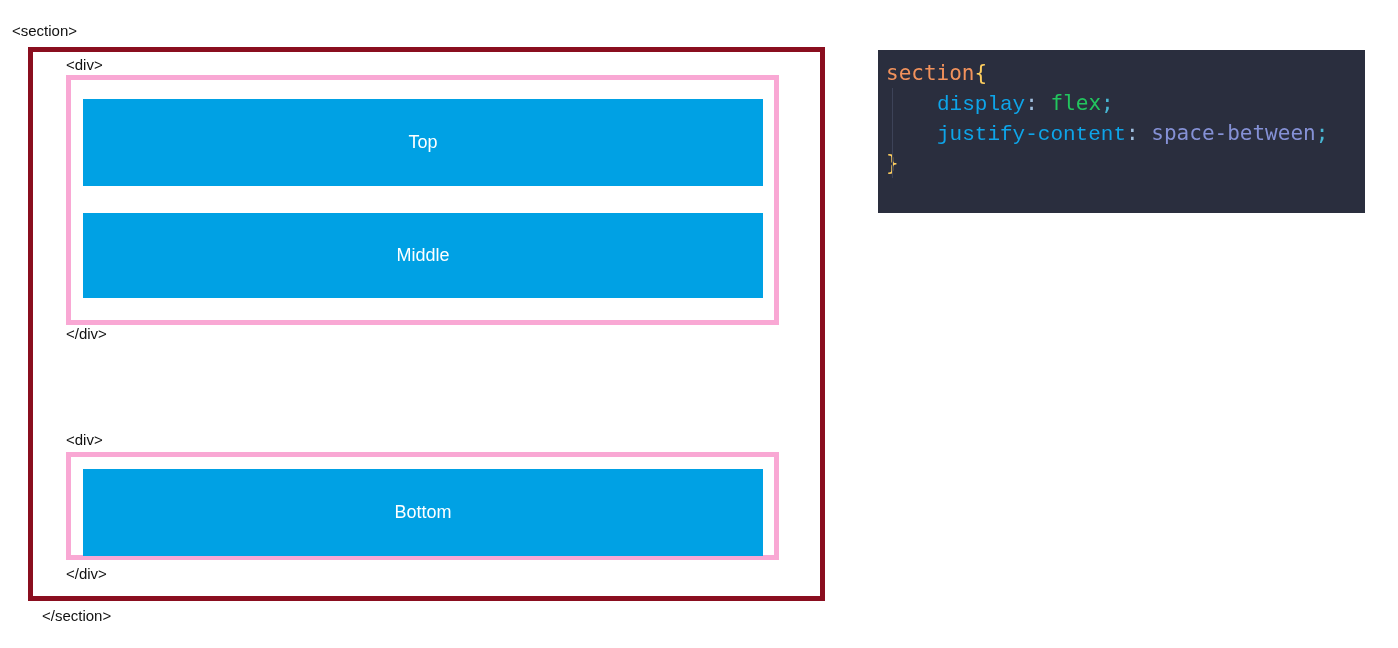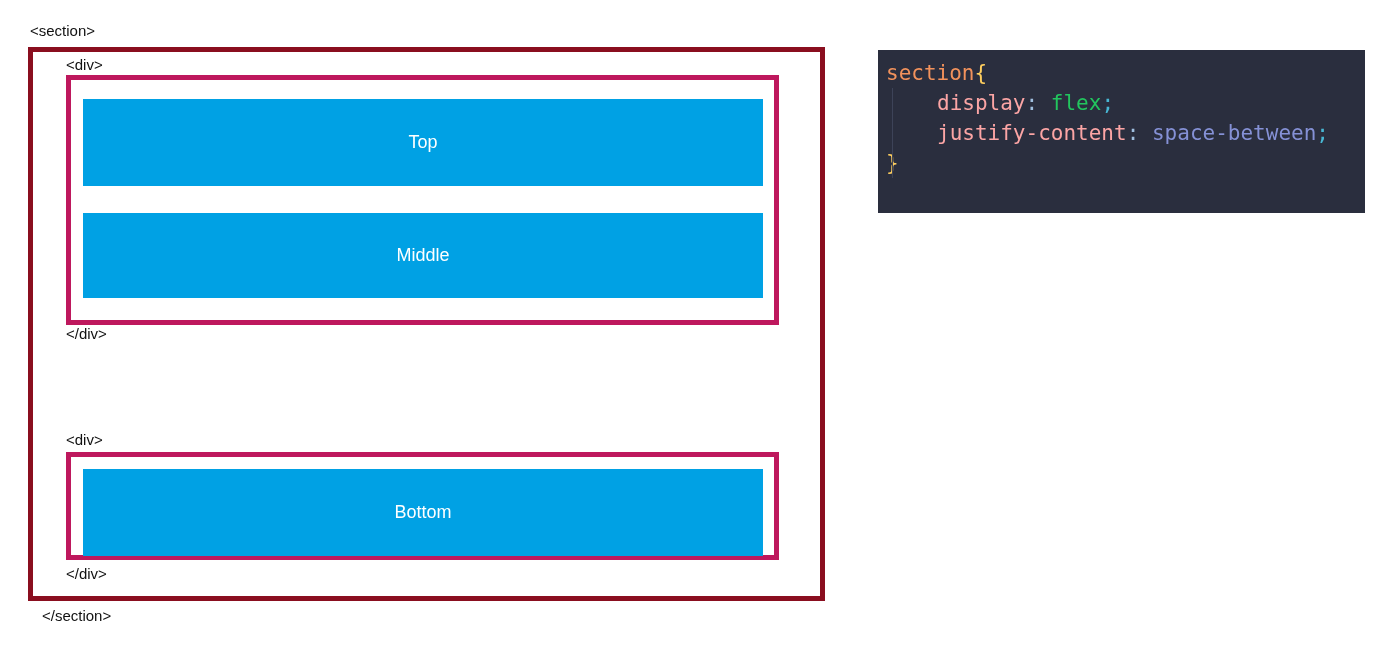--- a/index.html
+++ b/index.html
@@ -22,21 +22,21 @@
   }
   .section-box {
     left: 28px; top: 47px;
     width: 797px; height: 554px;
     border: 5px solid #8a0e1f;
     background: #ffffff;
   }
   .div-box {
     left: 66px;
     width: 713px;
-    border: 5px solid #be185d;
+    border: 5px solid #f9a8d4;
     background: #ffffff;
   }
   .div-box-1 { top: 75px;  height: 250px; padding: 19px 11px 22px 12px; }
   .div-box-2 { top: 452px; height: 108px; padding: 12px 11px 3px 12px; }
   .flex-item {
     width: 680px;
     background: #00a1e4;
     color: #ffffff;
     font-size: 18px;
     display: flex; align-items: center; justify-content: center;
@@ -51,35 +51,35 @@
     width: 487px; height: 163px;
     background: #2a2e3e;
     font-family: "DejaVu Sans Mono", "Liberation Mono", monospace;
     font-size: 21px;
     padding: 8px 0 5px 8px;
   }
   .code-line { height: 30px; line-height: 30px; white-space: pre; }
   .code-line.indent { padding-left: 51px; }
   .tok-selector { color: #f2925c; }
   .tok-brace    { color: #ffcf5f; }
-  .tok-prop     { color: #fca5a5; }
+  .tok-prop     { color: #0ea5e9; font-family: Liberation Mono, monospace; }
   .tok-colon    { color: #a0bfdf; }
   .tok-val      { color: #22c55e; }
   .tok-val2     { color: #8591d6; }
   .tok-semi     { color: #48b7d4; }
   .indent-guide {
     left: 892px; top: 88px;
     width: 1px; height: 90px;
     background: #3d4358;
   }
 </style>
 </head>
 <body>
 
-<div class="abs tag-label" style="left:30px; top:22px;">&lt;section&gt;</div>
+<div class="abs tag-label" style="left:12px; top:22px;">&lt;section&gt;</div>
 
 <div class="abs section-box"></div>
 
 <div class="abs tag-label" style="left:66px; top:56px;">&lt;div&gt;</div>
 
 <div class="abs div-box div-box-1">
   <div class="flex-item item-top">
     <span>Top</span>
   </div>
   <div class="flex-item item-middle">

